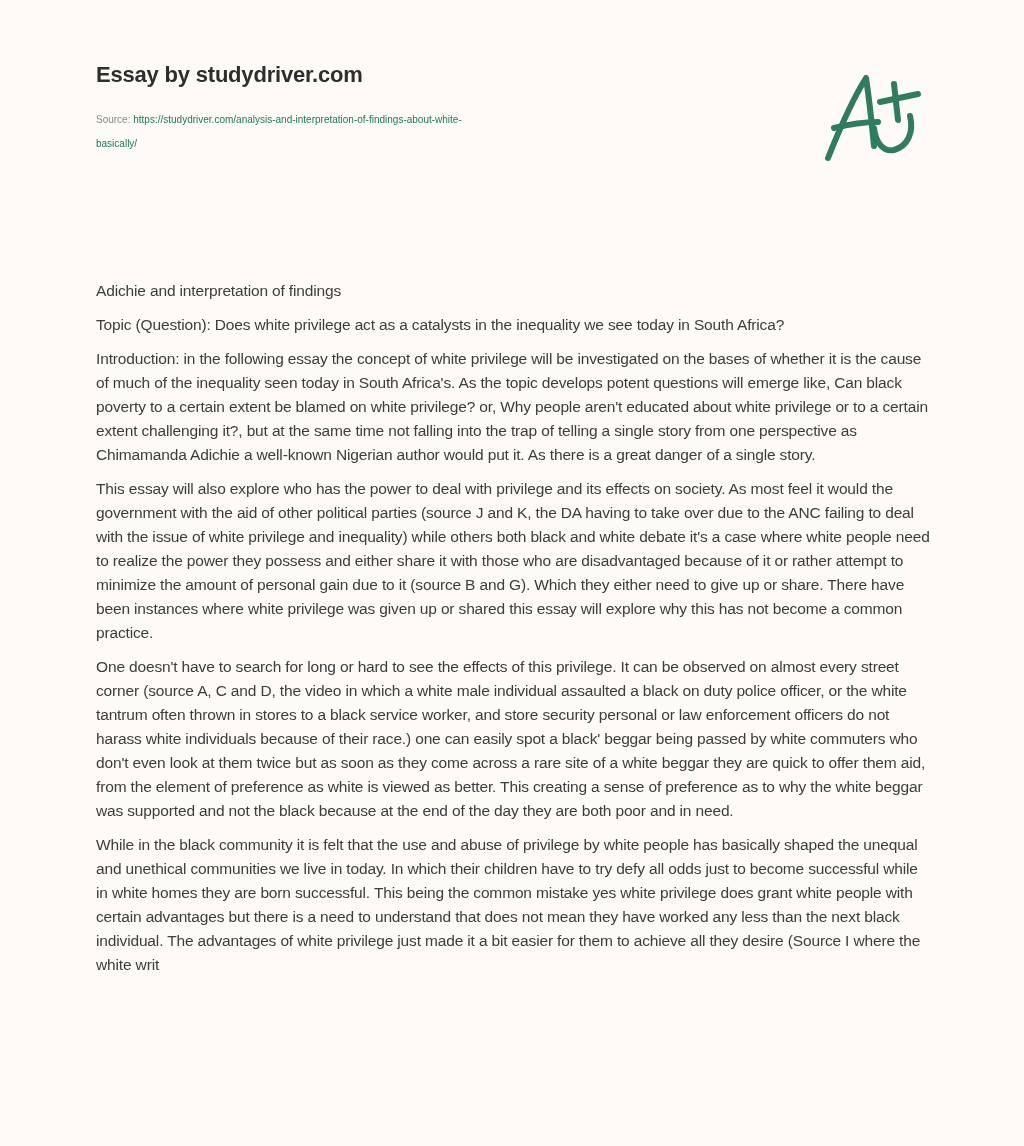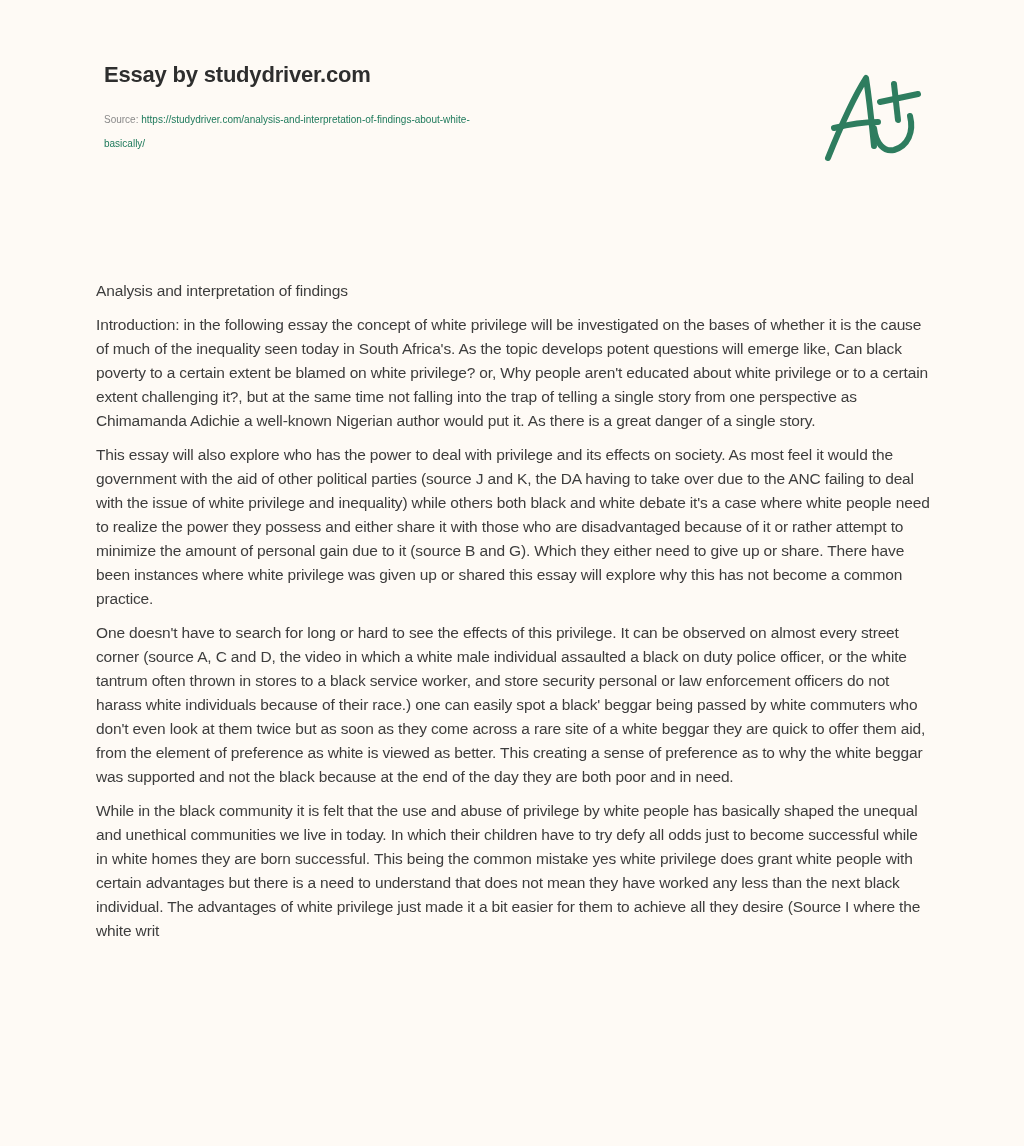--- a/index.html
+++ b/index.html
@@ -5,21 +5,21 @@
   html, body { margin: 0; padding: 0; }
   body {
     width: 1024px;
     height: 1146px;
     overflow: hidden;
     background: #fefaf5;
     font-family: "Liberation Sans", sans-serif;
     color: #3a3a3a;
     position: relative;
   }
-  .header { position: absolute; left: 96px; top: 62px; width: 700px; margin-left: 8px; }
+  .header { position: absolute; left: 96px; top: 62px; width: 700px; }
   .site-title {
     font-size: 22px; font-weight: bold; color: #2e2e2e; margin: 0;
     letter-spacing: -0.2px;
   }
   .source {
     margin-top: 20px; font-size: 10px; line-height: 24px; color: #8a8a8a;
   }
   .source a { color: #1f7a5c; text-decoration: none; }
   .logo { position: absolute; left: 818px; top: 64px; width: 120px; height: 110px; }
   .main { position: absolute; left: 96px; top: 252px; width: 834px; }
@@ -49,19 +49,20 @@
     <path d="M10 94 C 22 64, 34 36, 48 14 C 52 40, 54 62, 56 82"></path>
     <path d="M16 64 C 32 60, 46 58, 60 58"></path>
     <path d="M56 64 C 58 80, 66 88, 76 86 C 90 82, 96 68, 92 52"></path>
     <path d="M76 20 L 80 56"></path>
     <path d="M62 38 L 100 30"></path>
   </svg>
 </div>
 
 <div class="main">
   <div class="content">
-    <p>Analysis and interpretation of findings</p>
+    <p>Adichie and interpretation of findings</p>
+    <p>Topic (Question): Does white privilege act as a catalysts in the inequality we see today in South Africa?</p>
     <p>Introduction: in the following essay the concept of white privilege will be investigated on the bases of whether it is the cause of much of the inequality seen today in South Africa's. As the topic develops potent questions will emerge like, Can black poverty to a certain extent be blamed on white privilege? or, Why people aren't educated about white privilege or to a certain extent challenging it?, but at the same time not falling into the trap of telling a single story from one perspective as Chimamanda Adichie a well-known Nigerian author would put it. As there is a great danger of a single story.</p>
     <p>This essay will also explore who has the power to deal with privilege and its effects on society. As most feel it would the government with the aid of other political parties (source J and K, the DA having to take over due to the ANC failing to deal with the issue of white privilege and inequality) while others both black and white debate it's a case where white people need to realize the power they possess and either share it with those who are disadvantaged because of it or rather attempt to minimize the amount of personal gain due to it (source B and G). Which they either need to give up or share. There have been instances where white privilege was given up or shared this essay will explore why this has not become a common practice.</p>
     <p>One doesn't have to search for long or hard to see the effects of this privilege. It can be observed on almost every street corner (source A, C and D, the video in which a white male individual assaulted a black on duty police officer, or the white tantrum often thrown in stores to a black service worker, and store security personal or law enforcement officers do not harass white individuals because of their race.) one can easily spot a black' beggar being passed by white commuters who don't even look at them twice but as soon as they come across a rare site of a white beggar they are quick to offer them aid, from the element of preference as white is viewed as better. This creating a sense of preference as to why the white beggar was supported and not the black because at the end of the day they are both poor and in need.</p>
     <p>While in the black community it is felt that the use and abuse of privilege by white people has basically shaped the unequal and unethical communities we live in today. In which their children have to try defy all odds just to become successful while in white homes they are born successful. This being the common mistake yes white privilege does grant white people with certain advantages but there is a need to understand that does not mean they have worked any less than the next black individual. The advantages of white privilege just made it a bit easier for them to achieve all they desire (Source I where the white writ</p>
   </div>
 </div>
 
 </body></html>

